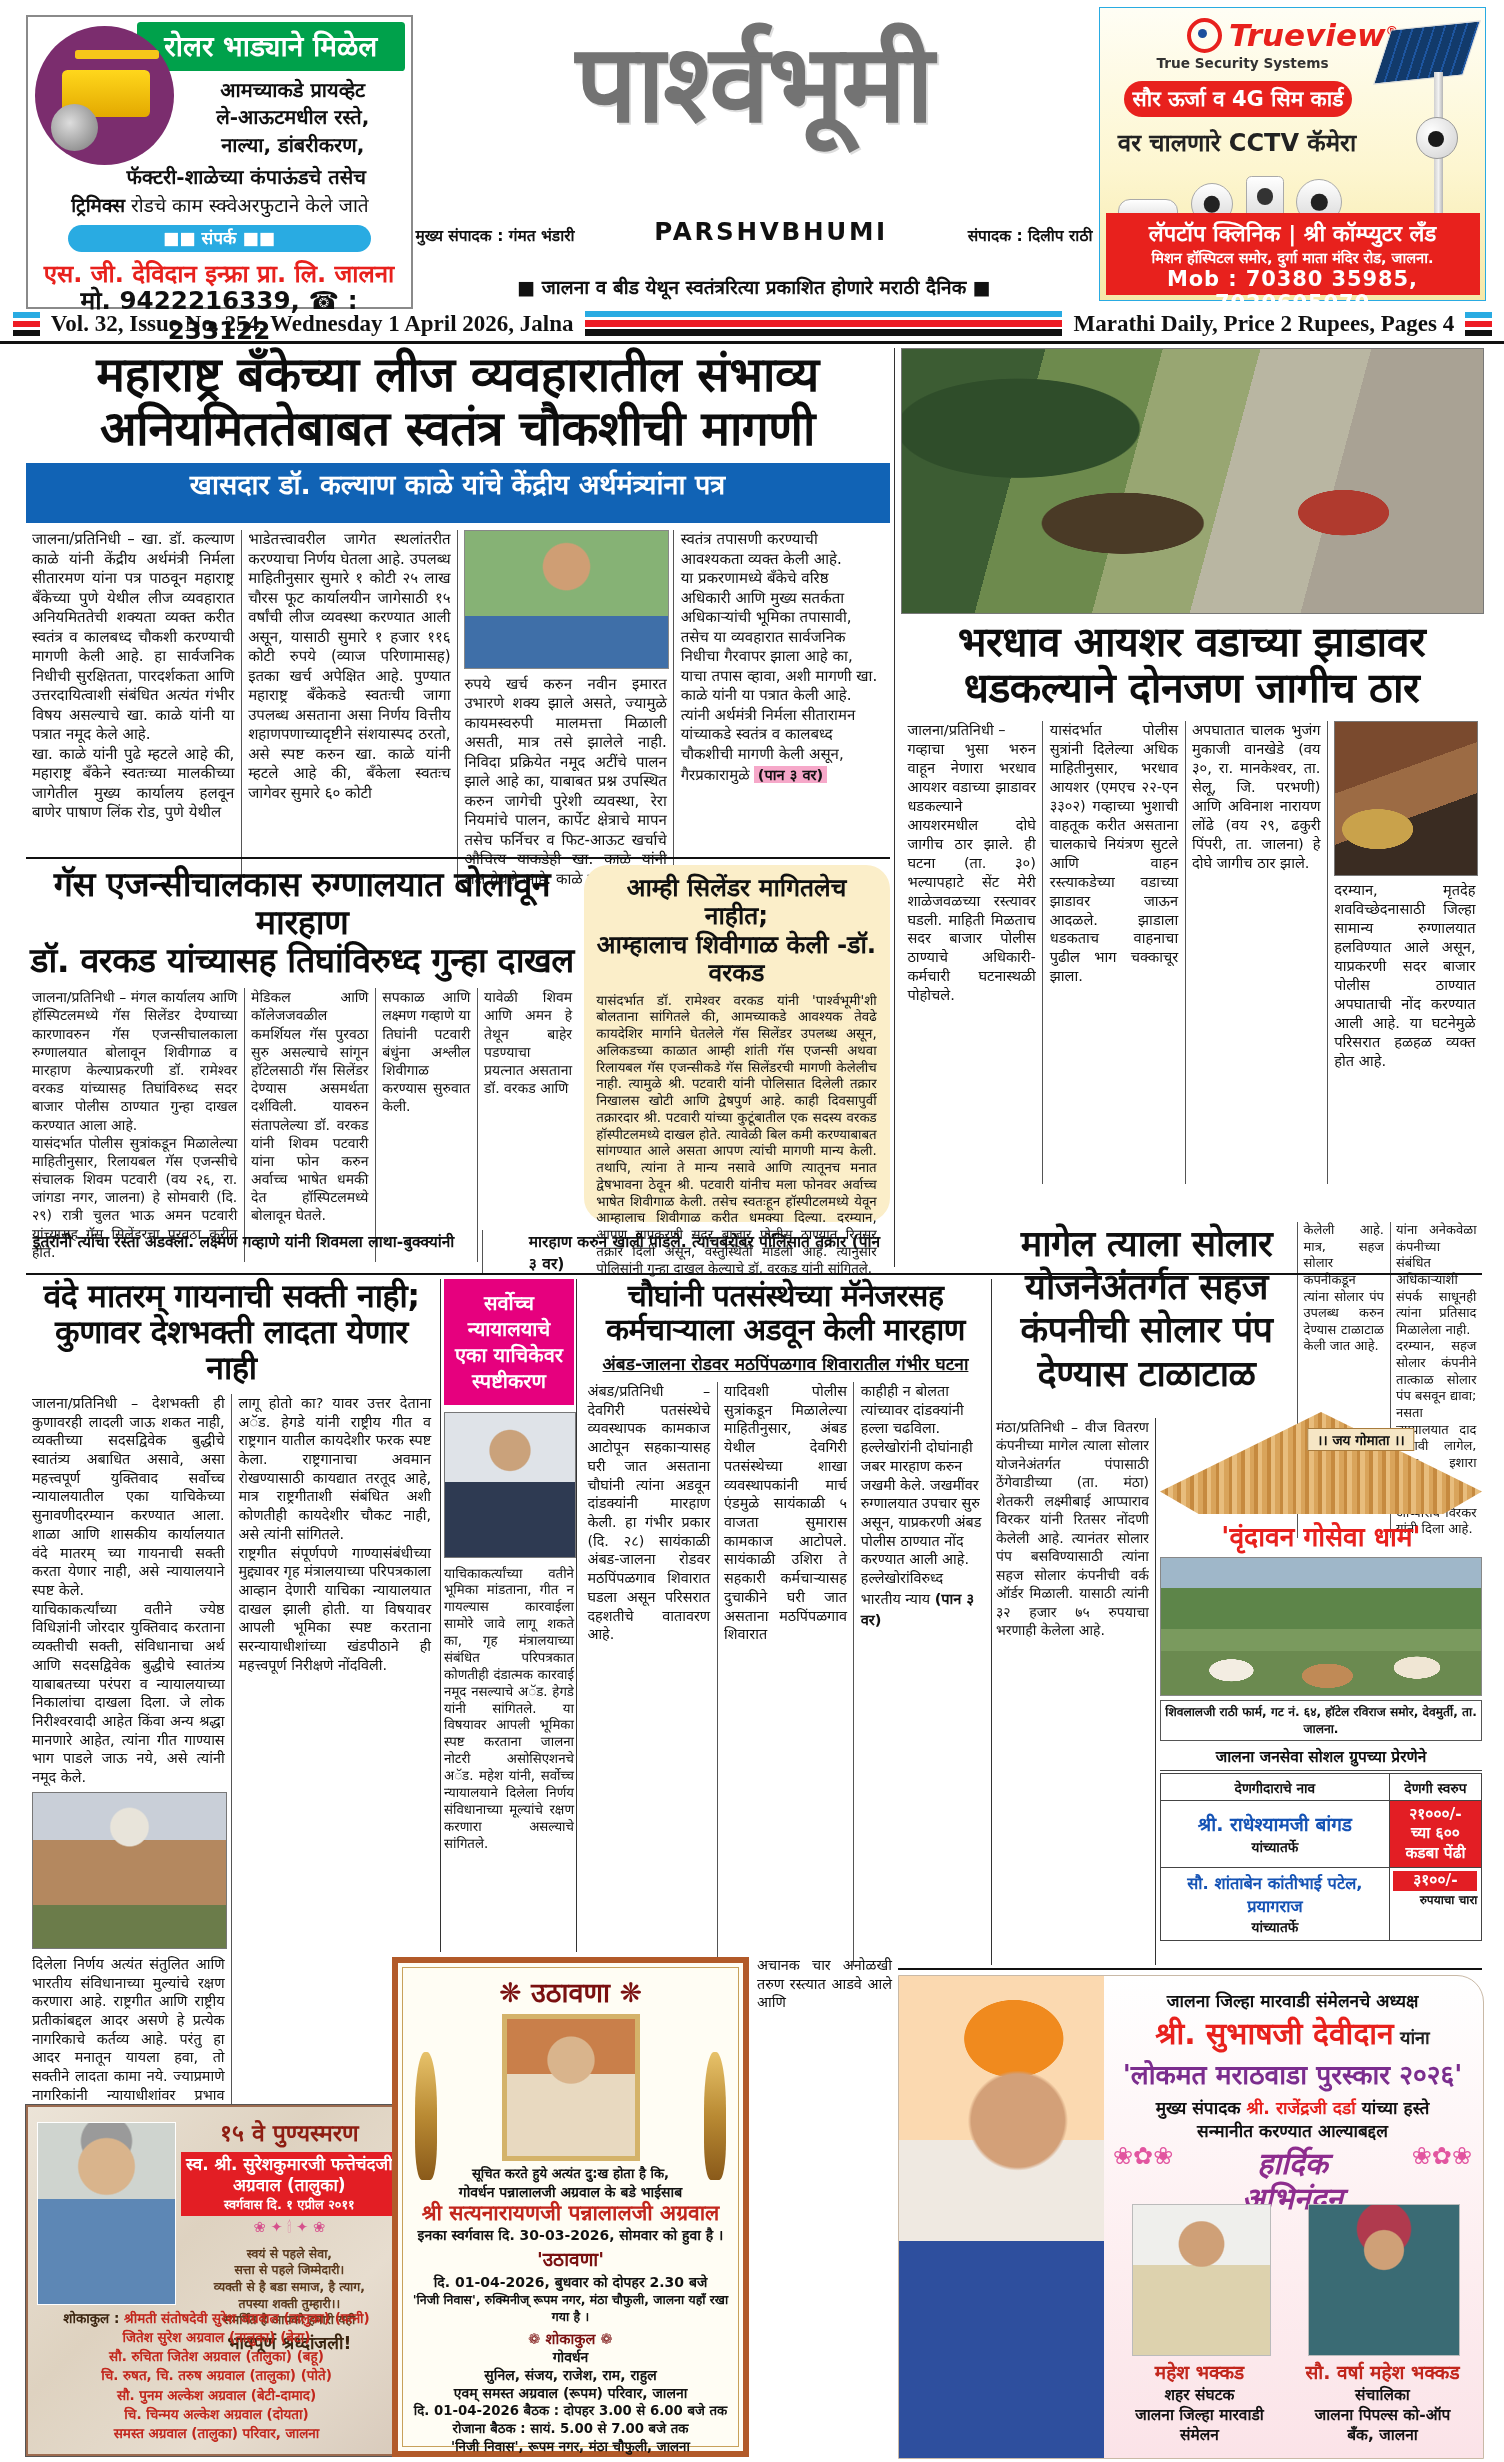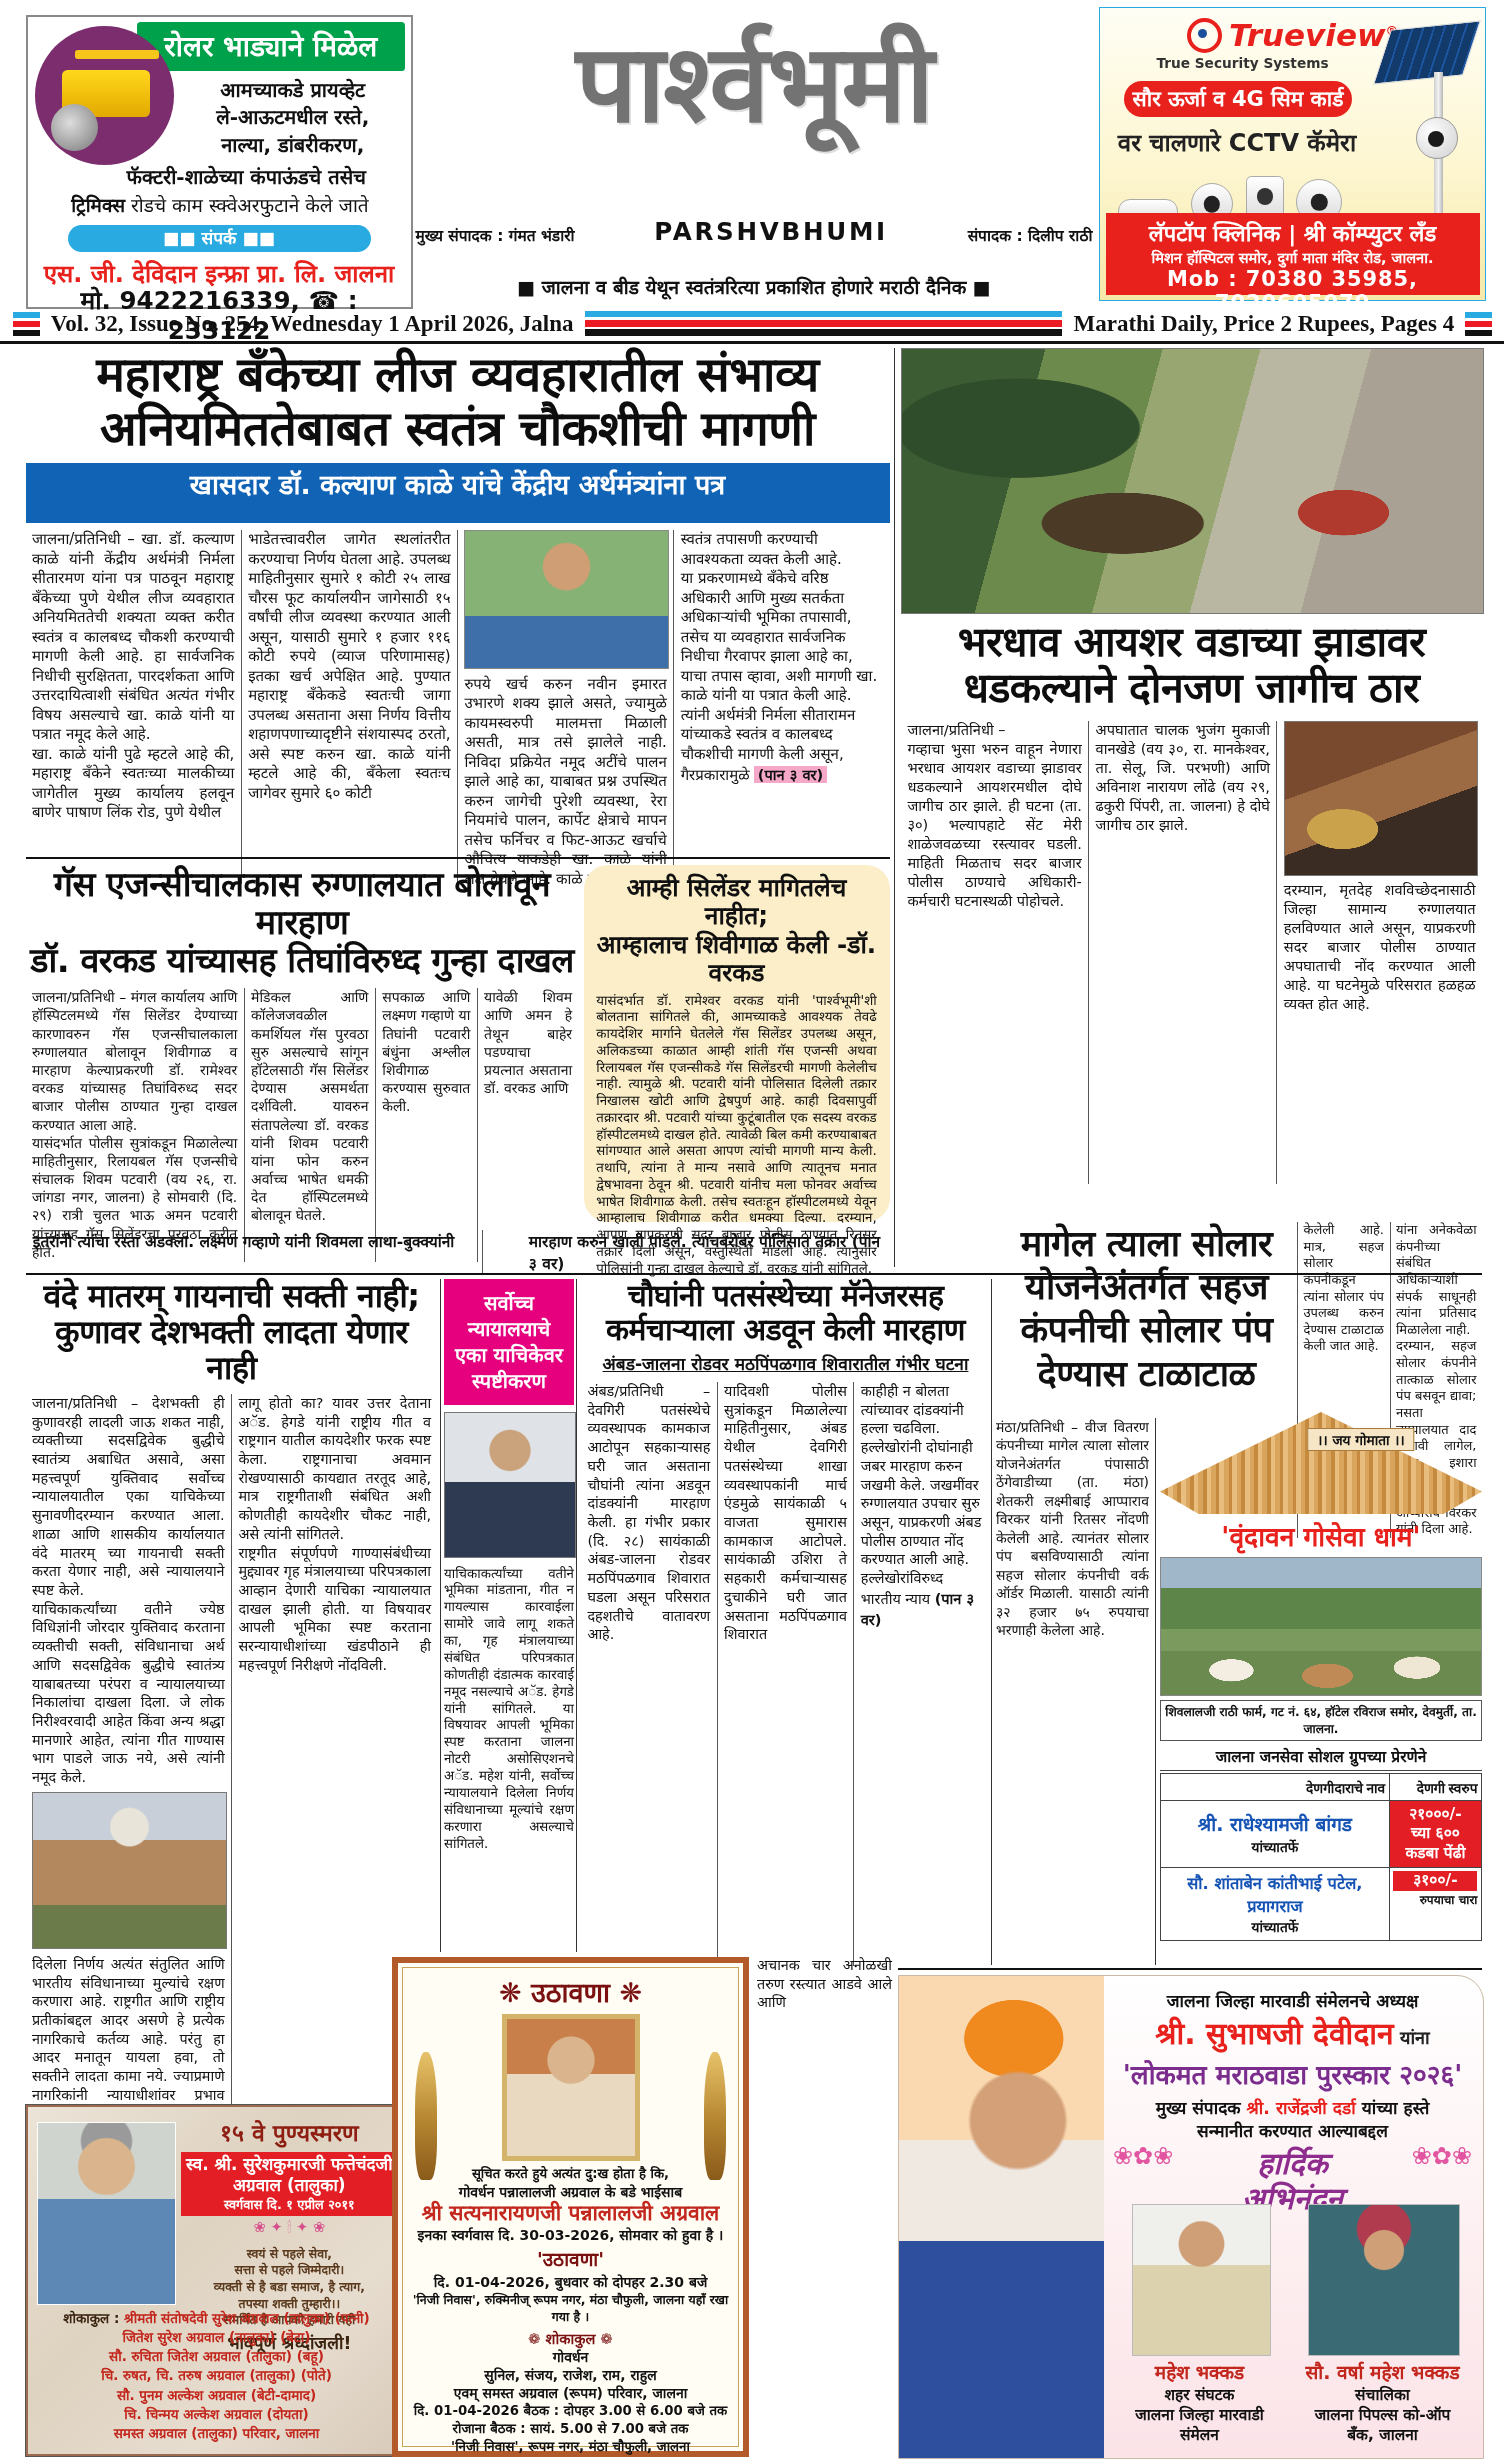--- a/index.html
+++ b/index.html
@@ -144,21 +144,21 @@
   .photo-cows{height:137px;border:0.9px solid #888;margin-top:3.6px;
     background:
       radial-gradient(ellipse 40px 20px at 22% 82%, #f3ede2 0 55%, rgba(0,0,0,0) 56%),
       radial-gradient(ellipse 46px 22px at 52% 86%, #c08a56 0 55%, rgba(0,0,0,0) 56%),
       radial-gradient(ellipse 42px 20px at 80% 80%, #f0e6d4 0 55%, rgba(0,0,0,0) 56%),
       linear-gradient(180deg,#9fb7c9 0 22%,#5d8549 22% 52%,#7a9a5e 52% 68%,#6b8a50 68% 100%);}
   .gau-addr{border:0.9px solid #555;font-size:12.2px;font-weight:bold;text-align:center;padding:2.7px 1.8px;margin-top:3.6px;}
   .gau-insp{font-size:15.5px;font-weight:bold;text-align:center;border-bottom:1.8px solid #444;padding:3.6px 0;}
   .gau-table{width:100%;border-collapse:collapse;margin-top:1.8px;}
   .gau-table td,.gau-table th{border:0.9px solid #444;padding:3.6px;}
-  .gau-th{font-size:13.7px;font-weight:bold;text-align:right;font-family:Liberation Serif, serif;}
+  .gau-th{font-size:13.7px;font-weight:bold;text-align:center;}
   .don-name{color:#1553b5;font-weight:bold;font-size:19px;text-align:center;}
   .don-name2{color:#1553b5;font-weight:bold;font-size:16.4px;text-align:center;}
   .don-sub{font-size:13.7px;font-weight:bold;text-align:center;}
   .don-val{background:#e31e24;color:#fff;font-weight:bold;font-size:15.5px;text-align:center;line-height:1.25;}
   .don-val2{color:#111;font-size:12px;font-weight:bold;text-align:right;}
 
   
   .memorial{left:25.5px;top:2105px;width:378px;height:347px;border:2.7px solid #9c6b4f;outline:0.9px solid #555;
     background:linear-gradient(135deg,#ece4d8 0%,#ded2c0 40%,#e7ddcf 70%,#d8cabb 100%);}
   .mem-photo{position:absolute;left:9px;top:14.6px;width:137px;height:181px;border:1.8px solid #fff;
@@ -305,20 +305,21 @@
 
 <div class="abs accident-photo"></div>
 <div class="abs sec-accident">
   <div class="hl acc-h">
     <div>भरधाव आयशर वडाच्या झाडावर</div>
     <div>धडकल्याने दोनजण जागीच ठार</div>
   </div>
   <div class="cols acc-body">
     <div class="col" style="flex:1;">जालना/प्रतिनिधी –
 गव्हाचा भुसा भरुन वाहून नेणारा भरधाव आयशर वडाच्या झाडावर धडकल्याने आयशरमधील दोघे जागीच ठार झाले. ही घटना (ता. ३०) भल्यापहाटे सेंट मेरी शाळेजवळच्या रस्त्यावर घडली. माहिती मिळताच सदर बाजार पोलीस ठाण्याचे अधिकारी-कर्मचारी घटनास्थळी पोहोचले.</div>
+    <div class="col" style="flex:1;">यासंदर्भात पोलीस सुत्रांनी दिलेल्या अधिक माहितीनुसार, भरधाव आयशर (एमएच २२-एन ३३०२) गव्हाच्या भुशाची वाहतूक करीत असताना चालकाचे नियंत्रण सुटले आणि वाहन रस्त्याकडेच्या वडाच्या झाडावर जाऊन आदळले. झाडाला धडकताच वाहनाचा पुढील भाग चक्काचूर झाला.</div>
     <div class="col" style="flex:1;">अपघातात चालक भुजंग मुकाजी वानखेडे (वय ३०, रा. मानकेश्वर, ता. सेलू, जि. परभणी) आणि अविनाश नारायण लोंढे (वय २९, ढकुरी पिंपरी, ता. जालना) हे दोघे जागीच ठार झाले.</div>
     <div style="flex:1.1;">
       <div class="photo-truck"></div>
       <div class="col">दरम्यान, मृतदेह शवविच्छेदनासाठी जिल्हा सामान्य रुग्णालयात हलविण्यात आले असून, याप्रकरणी सदर बाजार पोलीस ठाण्यात अपघाताची नोंद करण्यात आली आहे. या घटनेमुळे परिसरात हळहळ व्यक्त होत आहे.</div>
     </div>
   </div>
 </div>
 
 <div class="abs sec-gas">
   <div class="gas-left">

